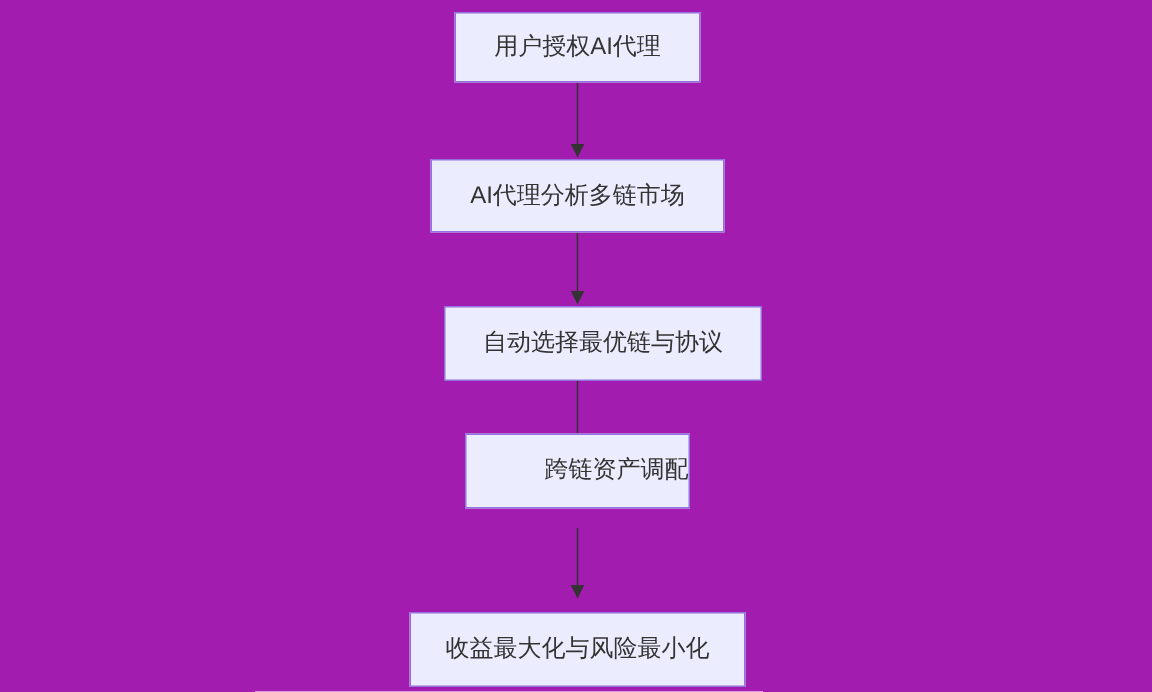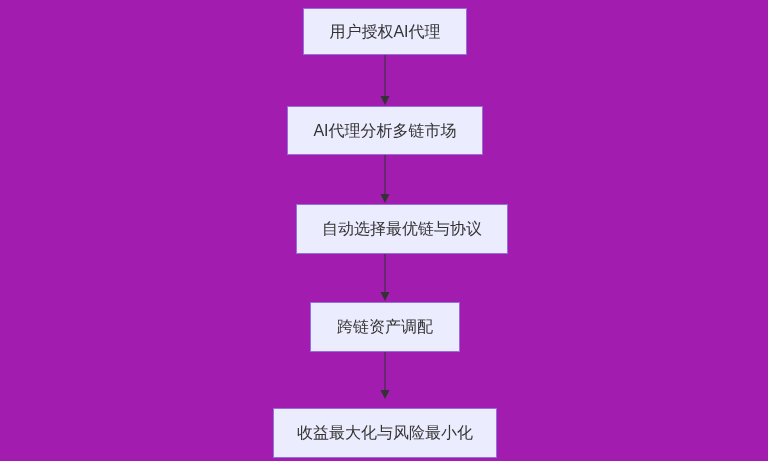--- a/index.html
+++ b/index.html
@@ -55,20 +55,20 @@
   <div id="node-layer">
       <div class="flow-node" style="left: 303px; top: 8px; width: 164px; height: 47px; background: rgb(236, 236, 255); border-color: rgb(147, 112, 219); color: rgb(51, 51, 51);">
         <span class="node-label">用户授权AI代理</span>
       </div>
       <div class="flow-node" style="left: 287px; top: 106px; width: 196px; height: 49px; background: rgb(236, 236, 255); border-color: rgb(147, 112, 219); color: rgb(51, 51, 51); text-align: center;">
         <span class="node-label">AI代理分析多链市场</span>
       </div>
       <div class="flow-node" style="left: 279px; top: 204px; width: 212px; height: 50px; background: rgb(236, 236, 255); border-color: rgb(147, 112, 219); color: rgb(51, 51, 51); margin-left: 17px;">
         <span class="node-label">自动选择最优链与协议</span>
       </div>
-      <div class="flow-node" style="left: 310px; top: 302px; width: 150px; height: 50px; background: rgb(236, 236, 255); border-color: rgb(147, 112, 219); color: rgb(51, 51, 51);">
+      <div class="flow-node" style="left: 310px; top: 289px; width: 150px; height: 50px; background: rgb(236, 236, 255); border-color: rgb(147, 112, 219); color: rgb(51, 51, 51); justify-content: flex-end;">
         <span class="node-label">跨链资产调配</span>
       </div>
       <div class="flow-node" style="left: 273px; top: 408px; width: 224px; height: 50px; background: rgb(236, 236, 255); border-color: rgb(147, 112, 219); color: rgb(51, 51, 51);">
         <span class="node-label">收益最大化与风险最小化</span>
       </div>
     </div>
 </div>
 
 </body></html>

